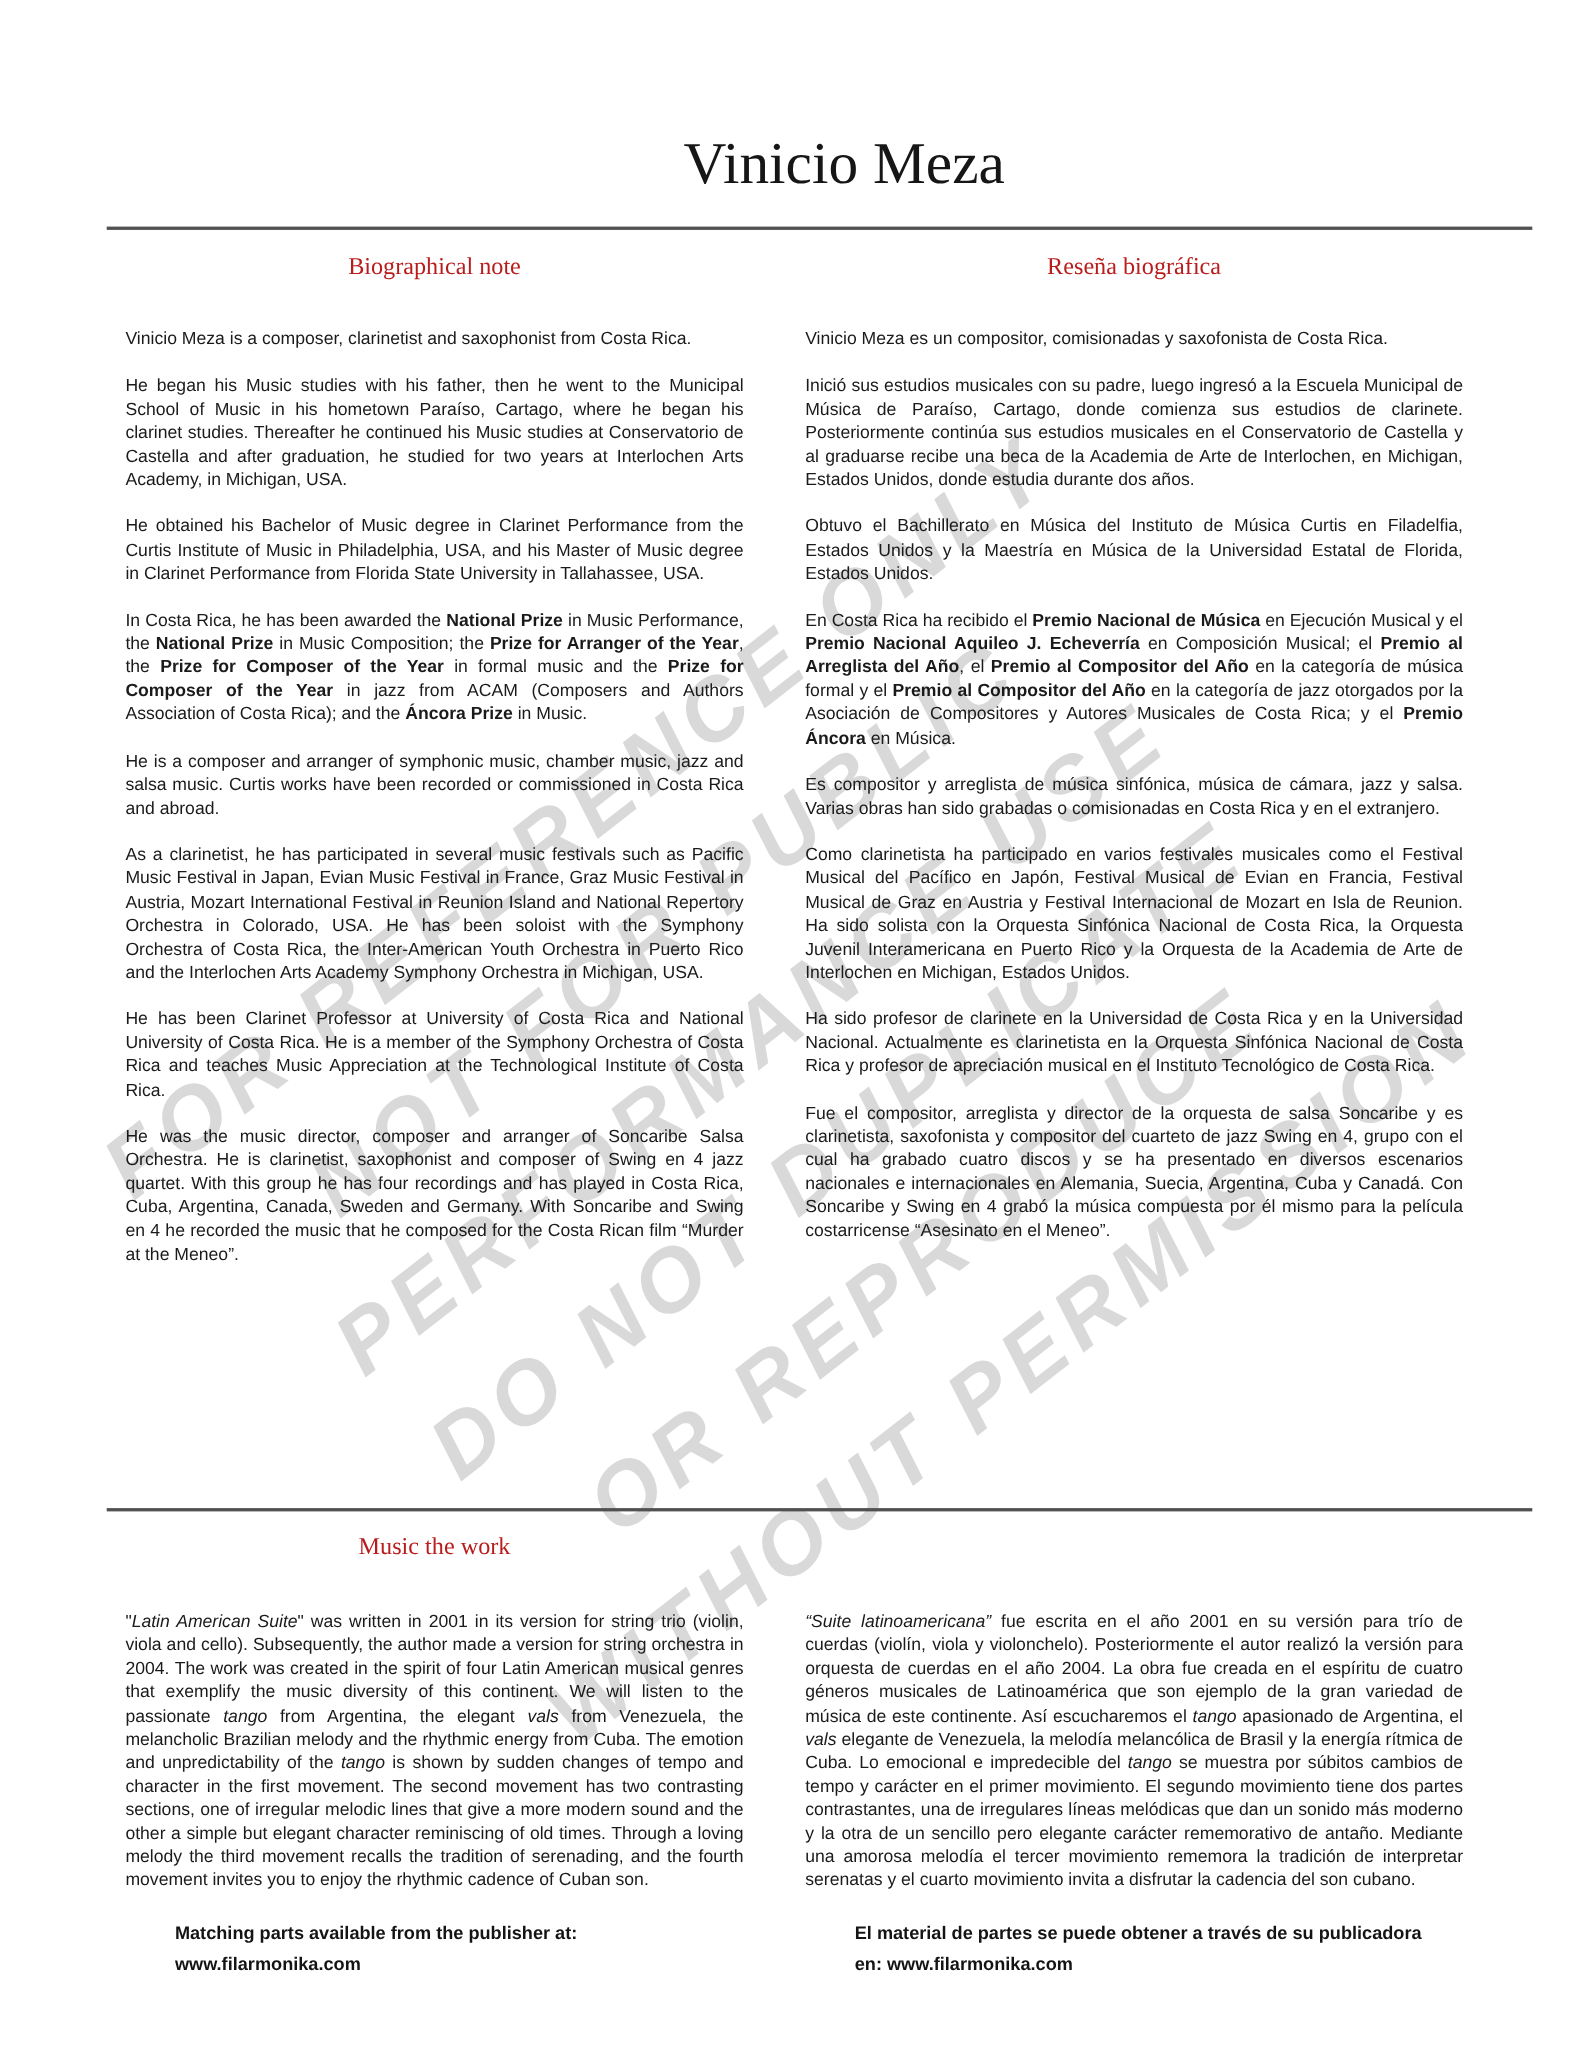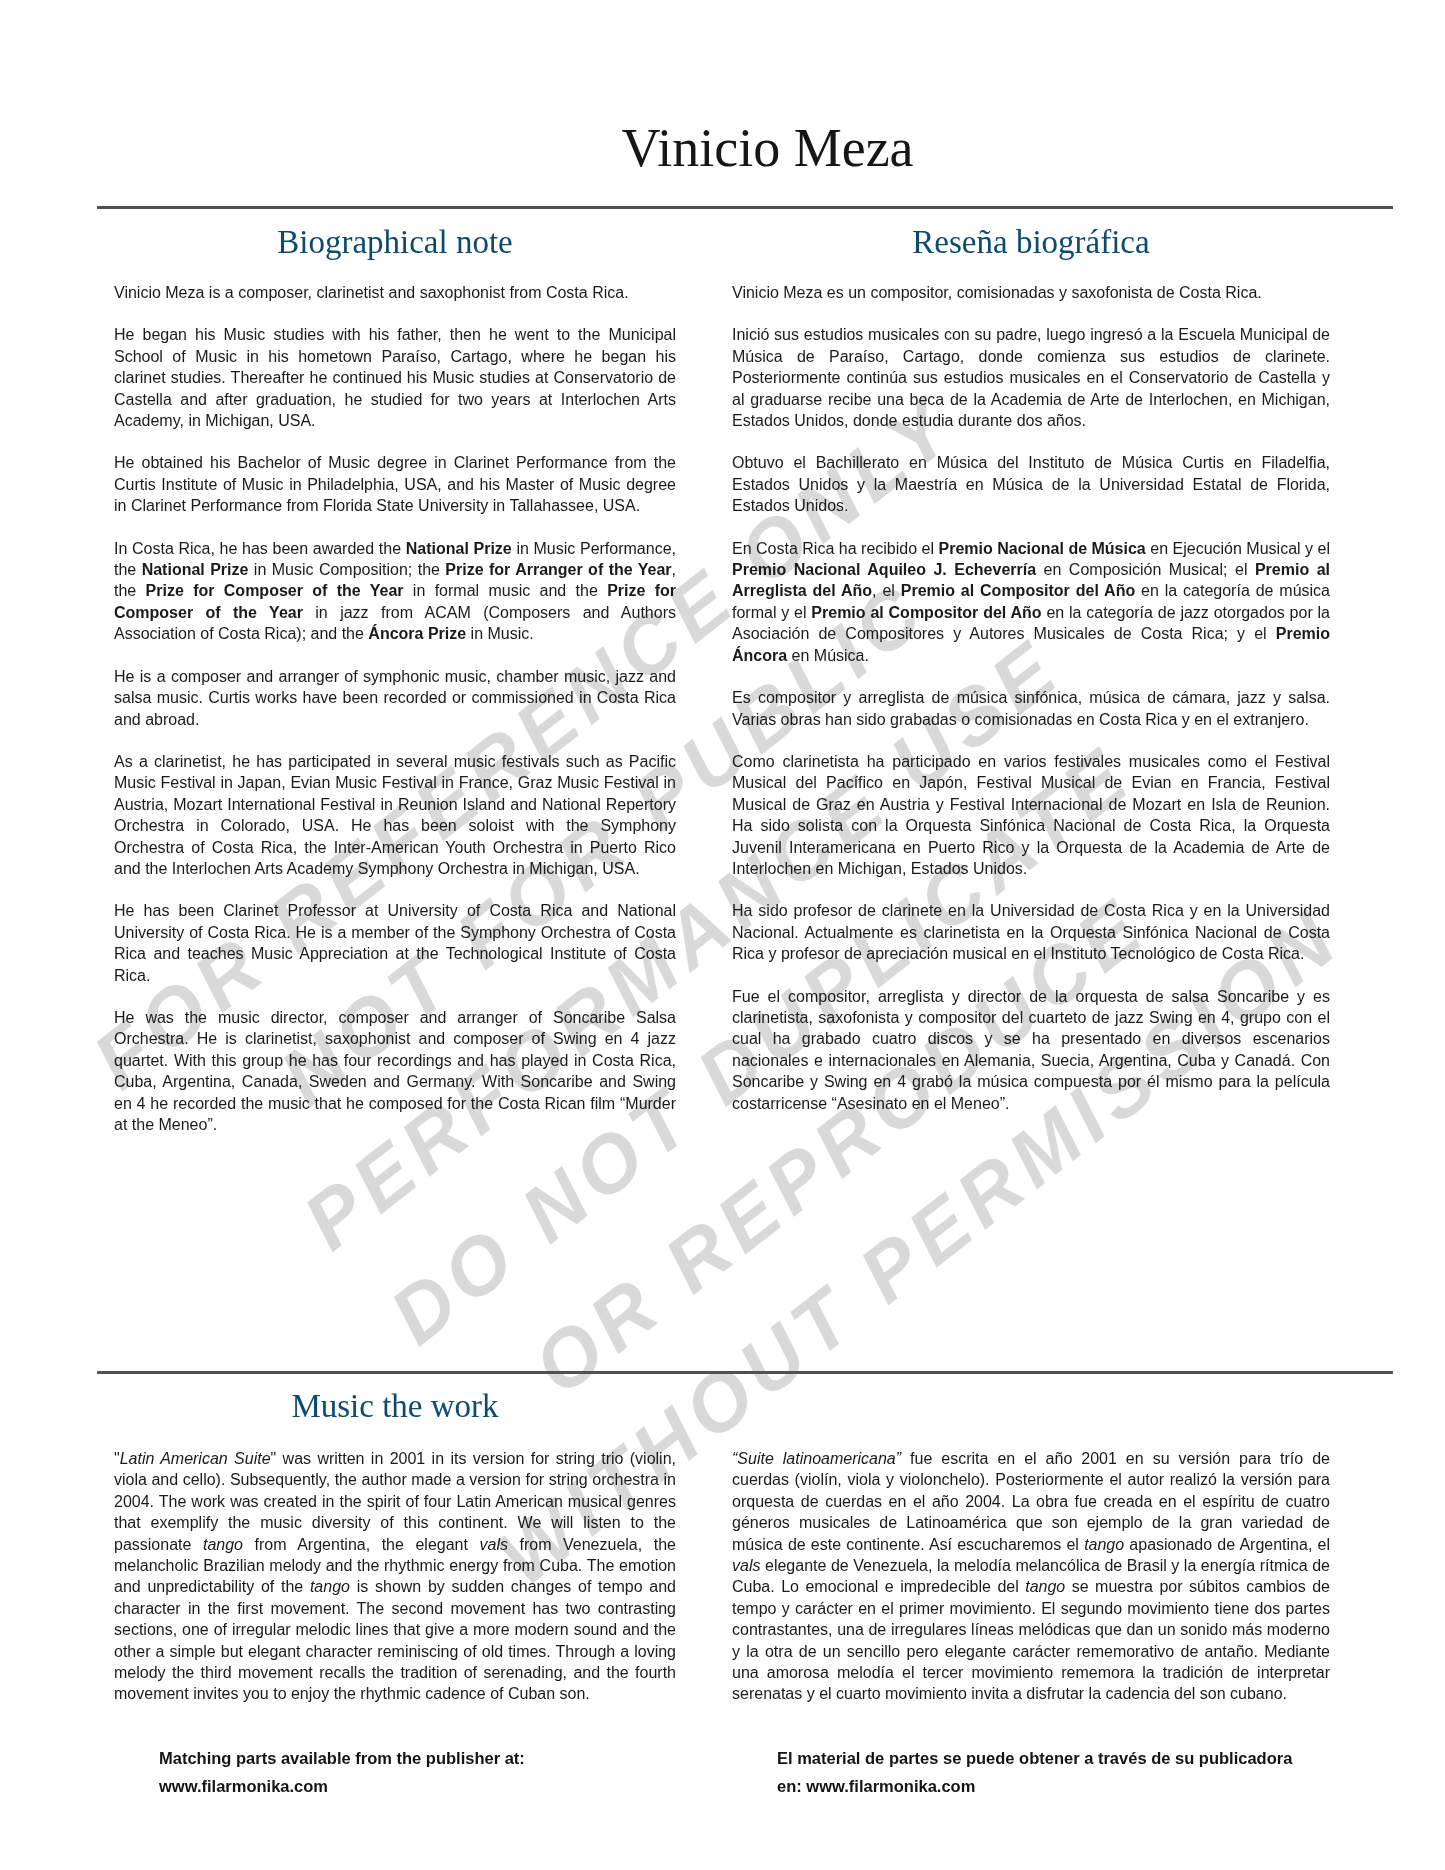--- a/index.html
+++ b/index.html
@@ -24,32 +24,32 @@
     left:0; width:1445px; text-align:center;
     font-family:"Liberation Serif", serif; font-weight:normal;
     font-size:54px; line-height:60px; color:#161616; margin:0;
   }
   .rule { left:97px; width:1251px; height:0; border-top:3px solid #515151; }
 
   
   .heads { left:114px; width:1216px; height:46px; }
   .col-head {
     position:absolute; top:0; text-align:center;
-    font-family:"Liberation Serif", serif; font-size:33px; line-height:44px; color:#0c4a6e;
+    font-family:"Liberation Serif", serif; font-size:22px; line-height:44px; color:#b91c1c;
   }
   .col-head.en { left:0;   width:562px; }
   .col-head.es { left:618px; width:598px; }
 
   
   .cols { left:114px; width:1216px; }
   .col  { position:absolute; top:0; }
   .col.en { left:0;   width:562px; }
   .col.es { left:618px; width:598px; }
   .col p {
-    margin:0 0 21px 0; font-size:16px; line-height:21.4px;
+    margin:16px 0 21px 0; font-size:16px; line-height:21.4px;
     text-align:justify; text-justify:inter-word; color:#1a1a1a;
   }
   .col p:last-child { margin-bottom:0; }
   .col p b { font-weight:bold; }
   .col p i { font-style:italic; }
 
   
   .footer-block { font-weight:bold; font-size:16.5px; line-height:28px; color:#141414; }
   .footer-block.en { left:114px; width:562px; top:1744px; }
   .footer-block.es { left:732px; width:598px; top:1744px; }

